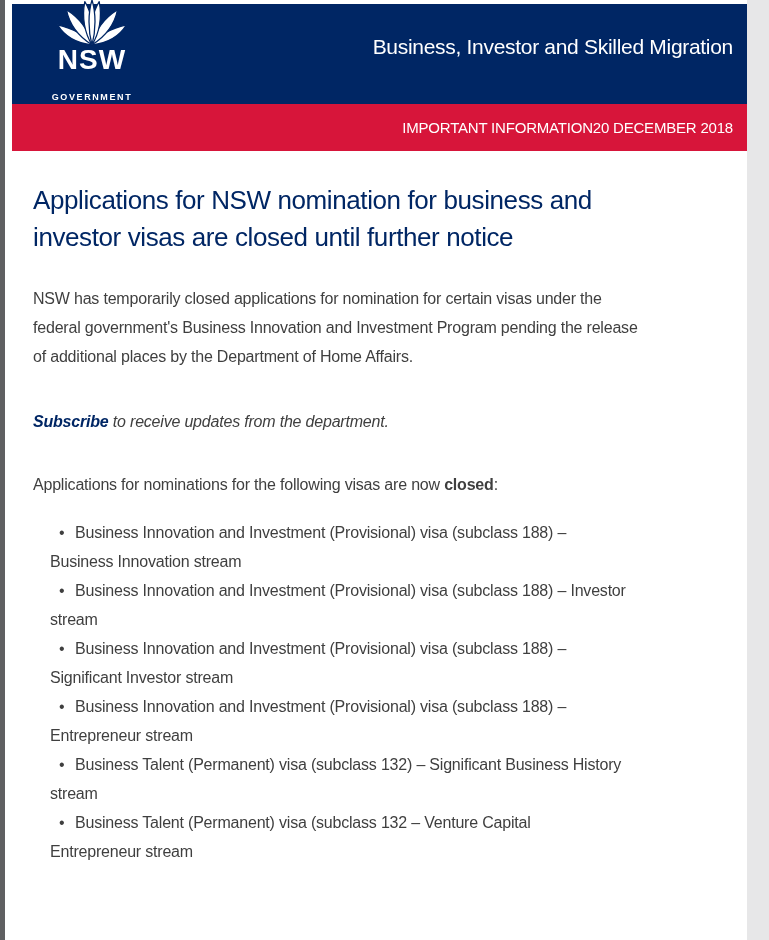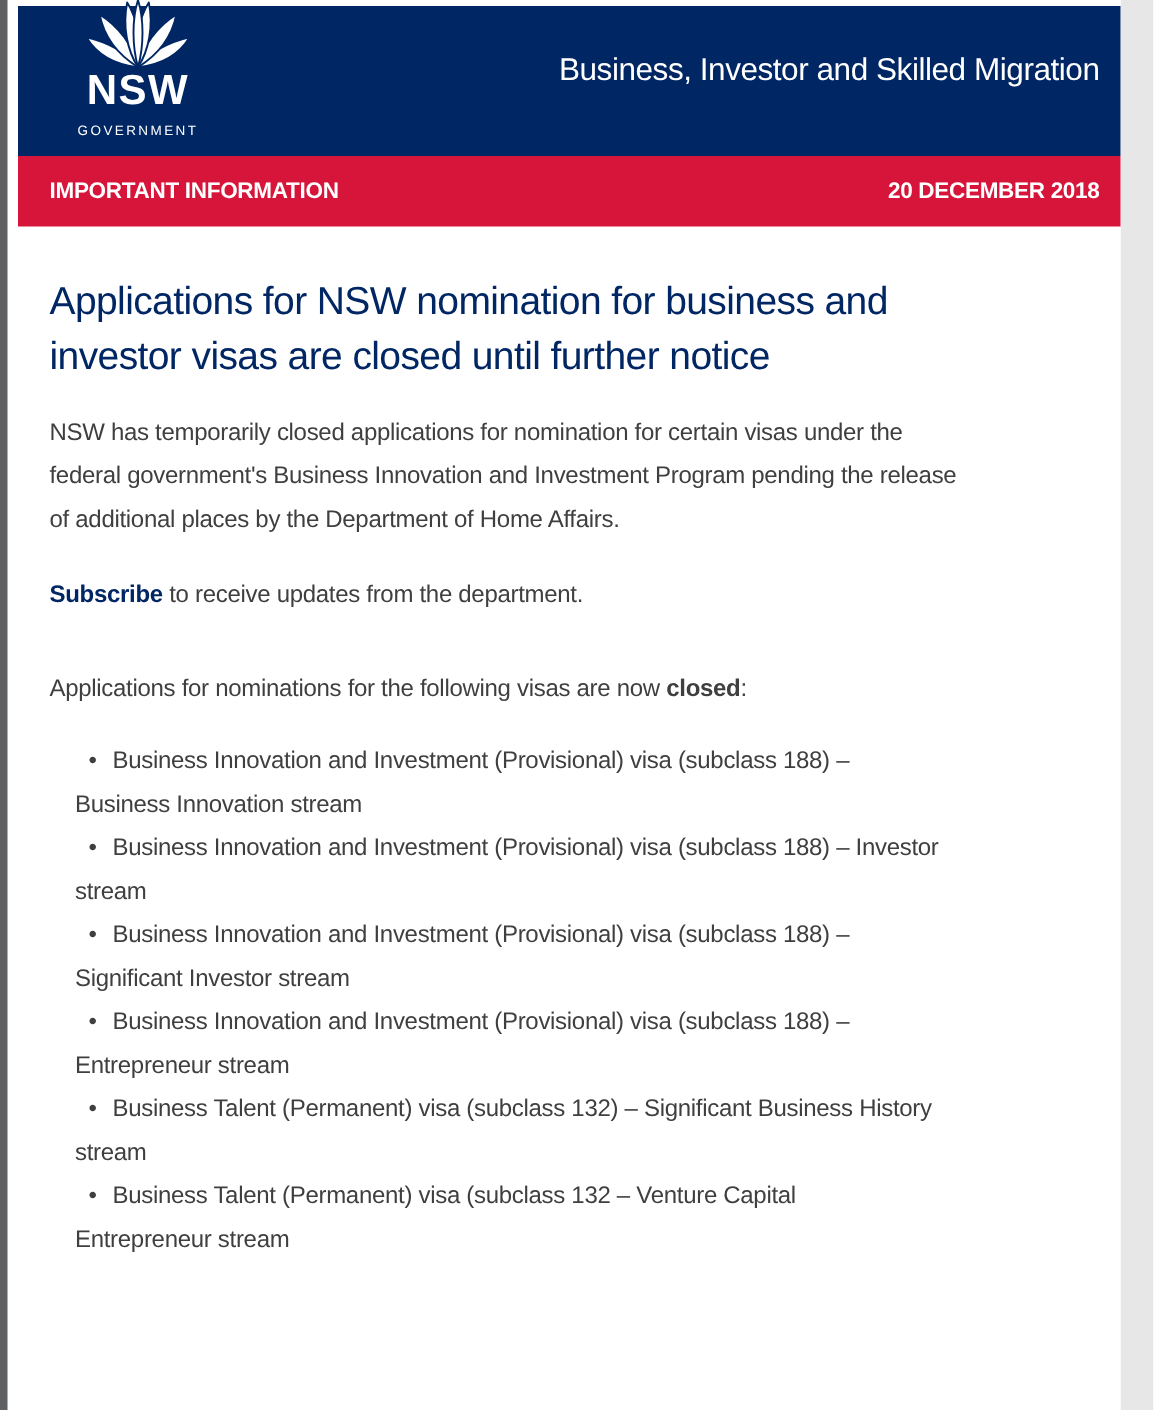--- a/index.html
+++ b/index.html
@@ -42,57 +42,57 @@
     color: #ffffff;
   }
   .logo .flower { display: block; margin: 0 auto; }
   .logo .org {
     display: block;
     font-size: 28px; font-weight: bold; letter-spacing: 1px;
     line-height: 24px; margin-top: 0px;
   }
   .logo .sub {
     display: block;
-    font-size: 9px; font-weight: normal; letter-spacing: 1.6px;
-    line-height: 12px; margin-top: 9px;
+    font-size: 9px; font-weight: bold; letter-spacing: 1.6px;
+    line-height: 12px; margin-top: 19px;
   }
   .masthead-title {
     position: absolute; right: 14px; top: 31px;
     color: #ffffff; font-size: 21px; letter-spacing: -0.3px;
     font-weight: 400;
   }
 
   
   .banner {
     height: 47px;
     background: #d7153a;
     color: #ffffff;
-    display: flex; align-items: center; justify-content: space-between;
+    display: flex; align-items: center; justify-content: flex-end;
     padding: 0 14px 0 21px;
-    font-weight: bold; font-size: 15px; letter-spacing: -0.2px;
+    font-weight: normal; font-size: 15px; letter-spacing: -0.2px;
   }
 
   
   .content {
     padding: 0 14px 24px 21px;
     color: #3f3f3f;
     font-size: 16px;
     letter-spacing: -0.2px;
   }
   .headline {
     margin: 31px 0 0;
     color: #002664;
     font-weight: 400;
     font-size: 26px;
     line-height: 37px;
     letter-spacing: -0.4px;
     white-space: pre-line;
   }
-  .para { margin: 18px 0 0; line-height: 29px; white-space: pre-line; }
-  .para-tight { margin: 21px 0 0; }
+  .para { margin: 28px 0 0; line-height: 29px; white-space: pre-line; }
+  .para-tight { margin: 36px 0 0; font-style: italic; }
   .subscribe-link {
     color: #002664; font-weight: bold; text-decoration: none; cursor: pointer;
   }
   .section-heading {
     margin: 24px 0 0;
     color: #002664;
     font-weight: 400;
     font-size: 20px;
     line-height: 28px;
     letter-spacing: -0.3px;

